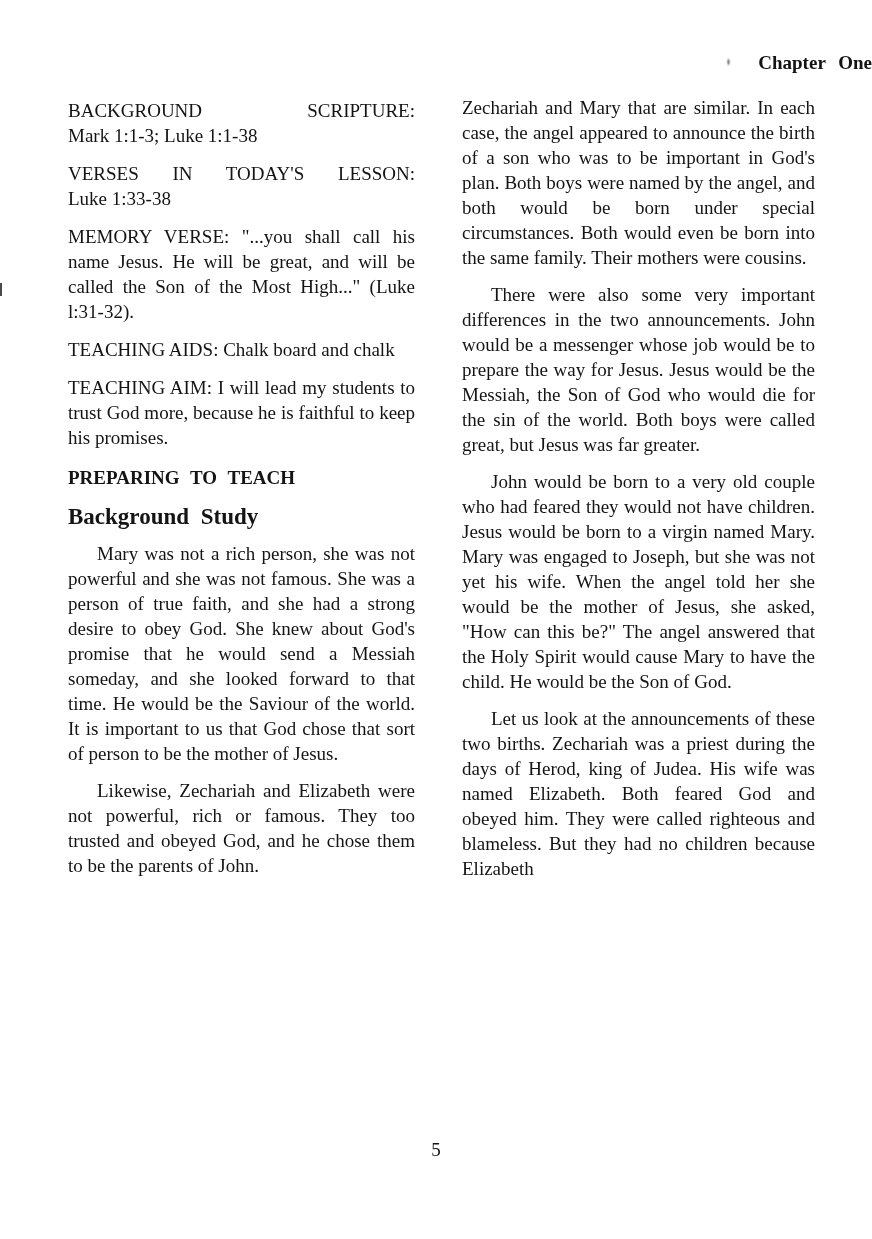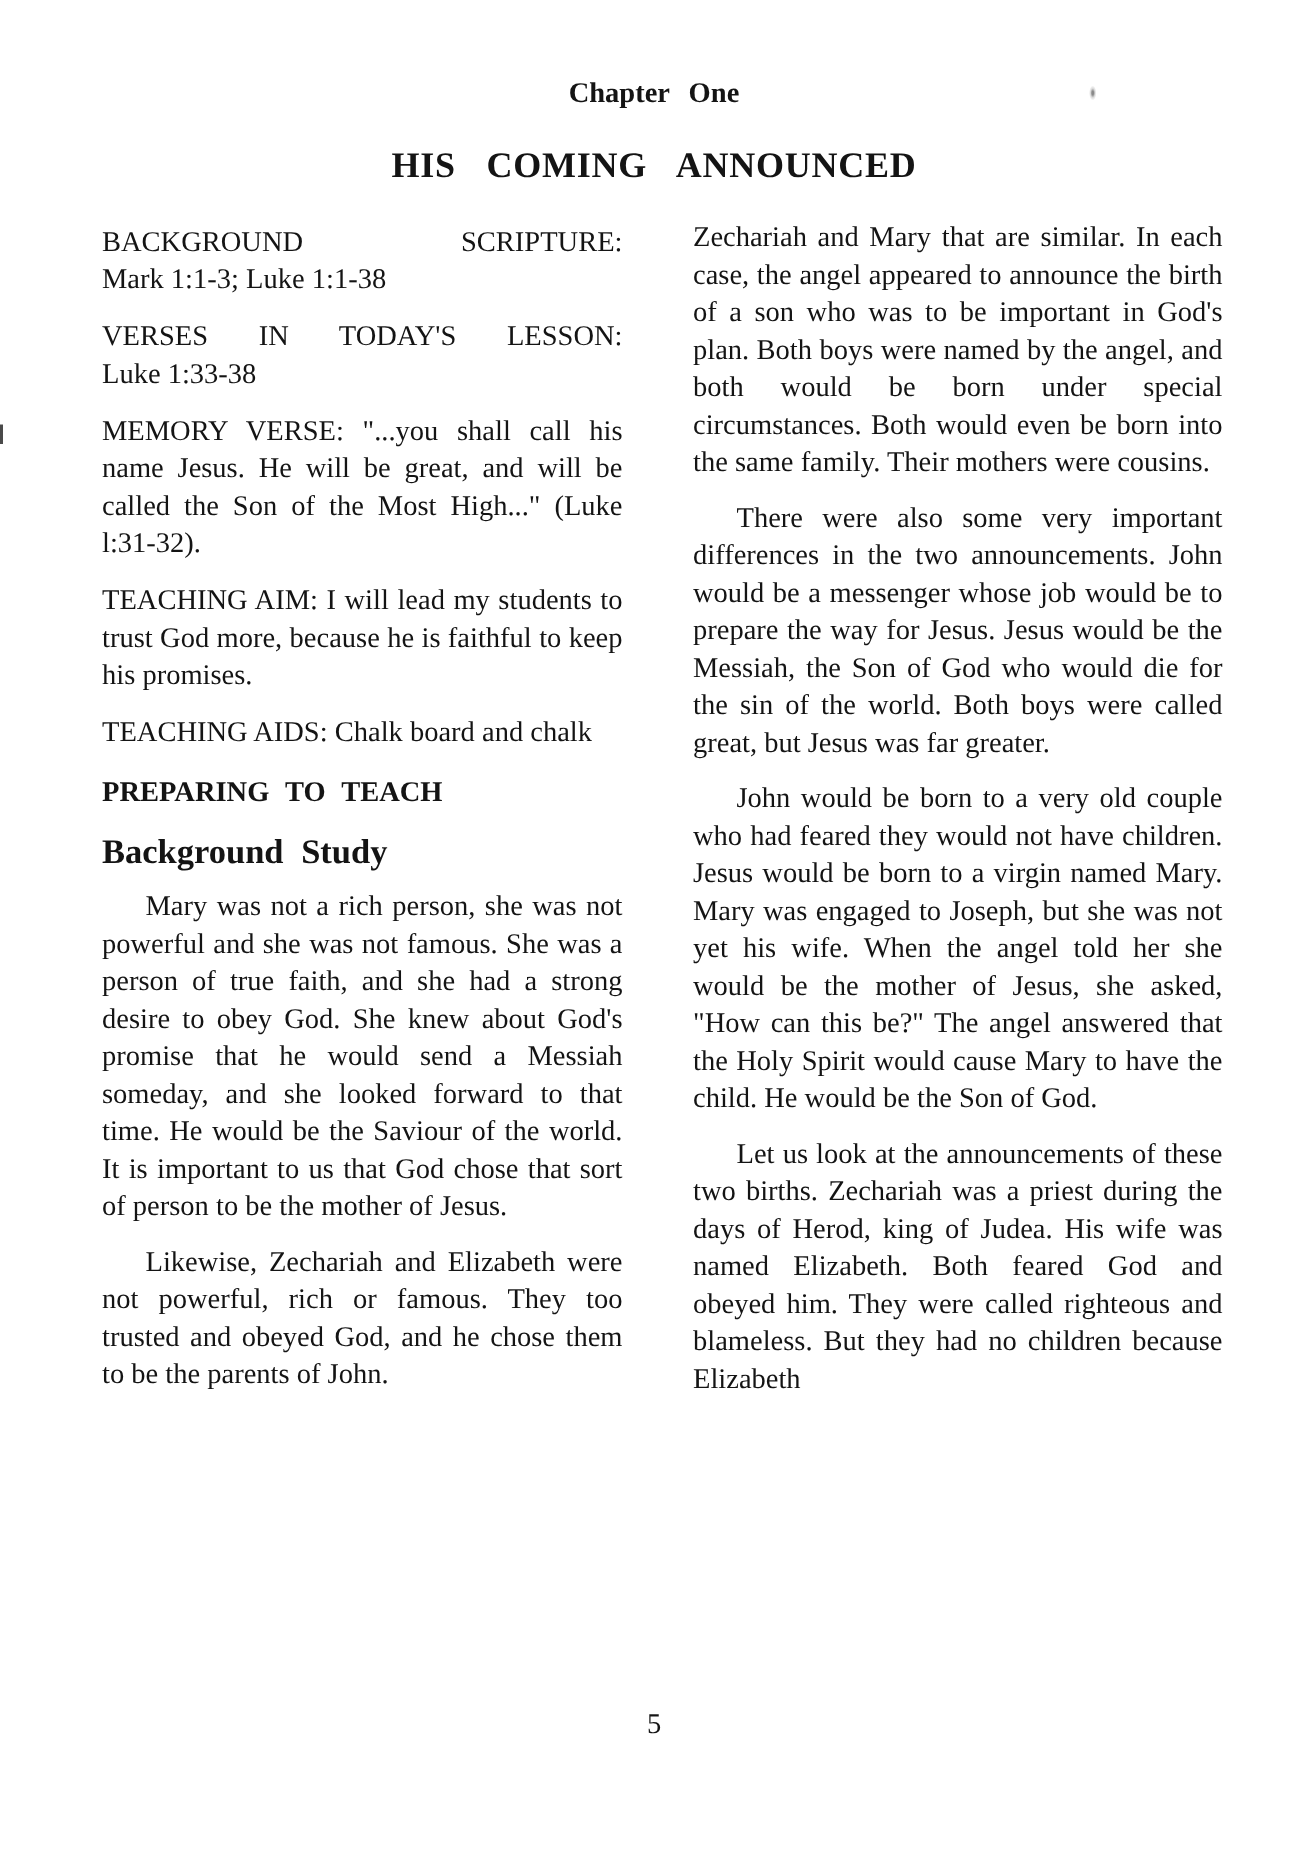--- a/index.html
+++ b/index.html
@@ -14,21 +14,21 @@
     overflow: hidden;
     font-family: "Liberation Serif", "DejaVu Serif", serif;
     color: #141414;
   }
   .page {
     position: absolute;
     inset: 0;
   }
   .chapter-header {
     margin-top: 50px;
-    text-align: center;
+    text-align: right;
     font-size: 19px;
     font-weight: bold;
     word-spacing: 8px;
     line-height: 25px;
   }
   .page-title {
     margin: 21px 0 0 0;
     text-align: center;
     font-size: 24px;
     font-weight: bold;
@@ -102,21 +102,20 @@
     border-radius: 50%;
   }
 </style>
 </head>
 <body>
 
 <div class="page">
 
   <div class="chapter-header">Chapter One</div>
 
-  <div class="page-title">HIS COMING ANNOUNCED</div>
 
   <div class="columns">
 
     <div class="col col-left">
 
       <div class="section">
         <div class="label-own-line">BACKGROUND SCRIPTURE:</div>
         <div>Mark 1:1-3; Luke 1:1-38</div>
       </div>
 
@@ -124,27 +123,27 @@
         <div class="label-own-line">VERSES IN TODAY'S LESSON:</div>
         <div>Luke 1:33-38</div>
       </div>
 
       <p class="section-inline">
         <span>MEMORY VERSE:</span>
         <span>"...you shall call his name Jesus.  He will be great, and will be called the Son of the Most High..." (Luke l:31-32).</span>
       </p>
 
       <p class="section-inline">
-        <span>TEACHING AIM:</span>
-        <span>I will lead my students to trust God more, because he is faithful to keep his promises.</span>
+        <span>TEACHING AIDS:</span>
+        <span>Chalk board and chalk</span>
       </p>
 
       <p class="section-inline">
-        <span>TEACHING AIDS:</span>
-        <span>Chalk board and chalk</span>
+        <span>TEACHING AIM:</span>
+        <span>I will lead my students to trust God more, because he is faithful to keep his promises.</span>
       </p>
 
       <div class="heading-major">PREPARING TO TEACH</div>
 
       <div class="heading-minor">Background Study</div>
 
       <p class="body-para">Mary was not a rich person, she was not powerful and she was not famous.  She was a person of true faith, and she had a strong desire to obey God.  She knew about God's promise that he would send a Messiah someday, and she looked forward to that time.  He would be the Saviour of the world.  It is important to us that God chose that sort of person to be the mother of Jesus.</p>
 
       <p class="body-para">Likewise, Zechariah and Elizabeth were not powerful, rich or famous. They too trusted and obeyed God, and he chose them to be the parents of John.</p>
 

